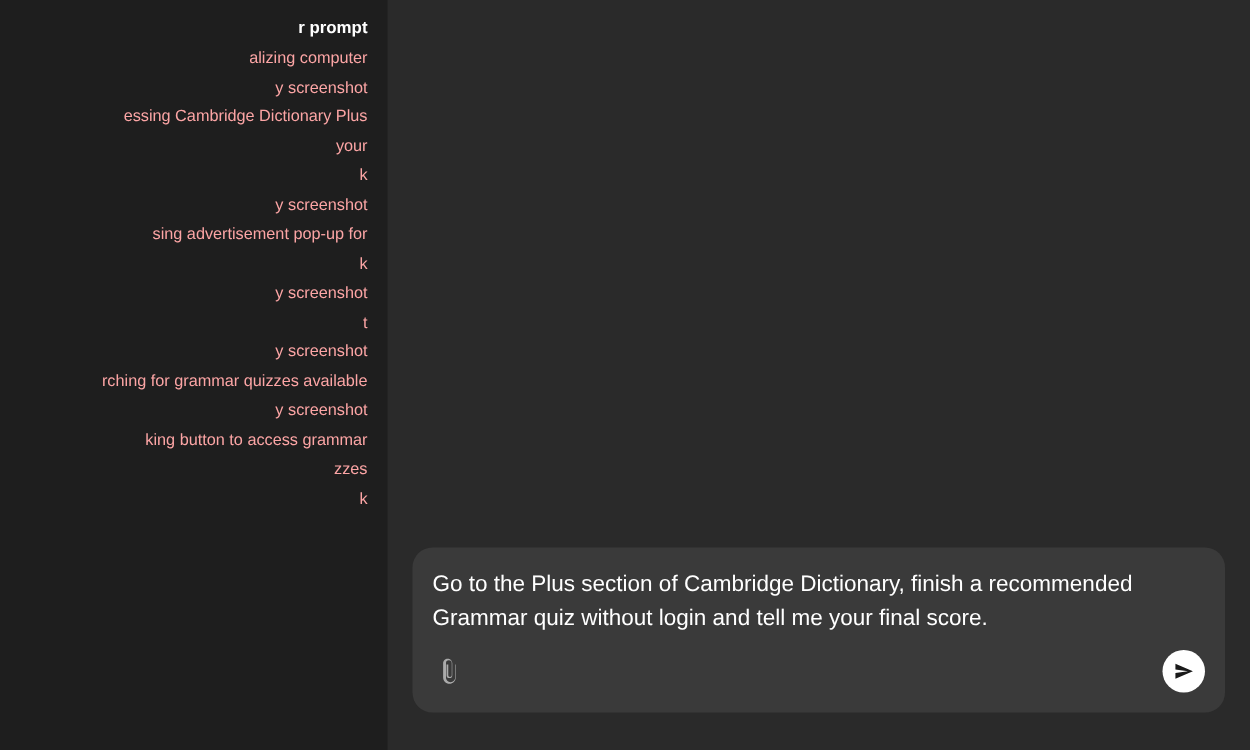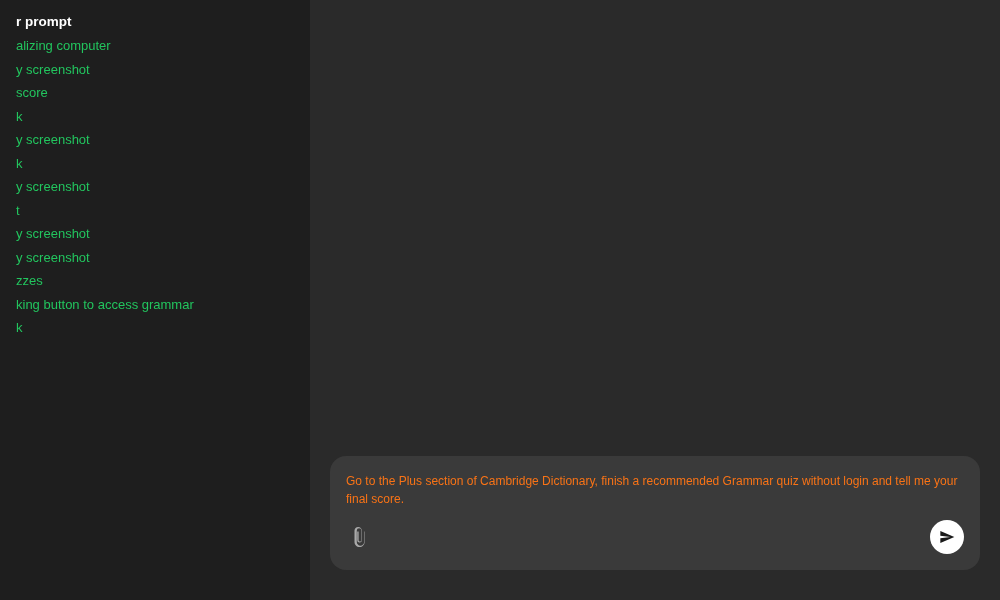--- a/index.html
+++ b/index.html
@@ -17,29 +17,30 @@
       overflow: hidden;
     }
 
     .left-panel {
       width: 310px;
       background-color: #1e1e1e;
       height: 100%;
       padding: 10px 0;
       overflow: hidden;
       flex-shrink: 0;
+      text-align: right;
     }
 
     .left-panel-list {
       list-style: none;
       padding: 0 12px;
     }
 
     .left-panel-list li {
-      color: #22c55e;
+      color: #fca5a5;
       font-size: 13px;
       line-height: 1.5;
       padding: 2px 4px;
     }
 
     .left-panel-list li.bold-item {
       color: #ffffff;
       font-weight: 700;
       font-size: 13.5px;
     }
@@ -61,22 +62,22 @@
       background-color: #3a3a3a;
       border-radius: 16px;
       padding: 16px;
       display: flex;
       flex-direction: column;
       gap: 12px;
       margin-bottom: 10px;
     }
 
     .chat-message-text {
-      color: #f97316;
-      font-size: 12px;
+      color: #ffffff;
+      font-size: 18px;
       line-height: 1.5;
     }
 
     .chat-input-footer {
       display: flex;
       align-items: center;
       justify-content: space-between;
     }
 
     .attach-icon {
@@ -113,30 +114,33 @@
     }
   </style>
 </head>
 <body>
 
 <div class="left-panel">
   <ul class="left-panel-list">
   <li class="bold-item">r prompt</li>
       <li>alizing computer</li>
       <li>y screenshot</li>
-      <li>score</li>
+      <li>essing Cambridge Dictionary Plus</li>
+      <li>your</li>
       <li>k</li>
       <li>y screenshot</li>
+      <li>sing advertisement pop-up for</li>
       <li>k</li>
       <li>y screenshot</li>
       <li>t</li>
       <li>y screenshot</li>
+      <li>rching for grammar quizzes available</li>
       <li>y screenshot</li>
+      <li>king button to access grammar</li>
       <li>zzes</li>
-      <li>king button to access grammar</li>
       <li>k</li>
     </ul>
 </div>
 
 <div class="right-panel">
   <div class="chat-input-area">
     <div class="chat-message-text">Go to the Plus section of Cambridge Dictionary, finish a recommended Grammar quiz without login and tell me your final score.</div>
     <div class="chat-input-footer">
       <div class="attach-icon">
         <svg viewBox="0 0 24 24" xmlns="http://www.w3.org/2000/svg">

